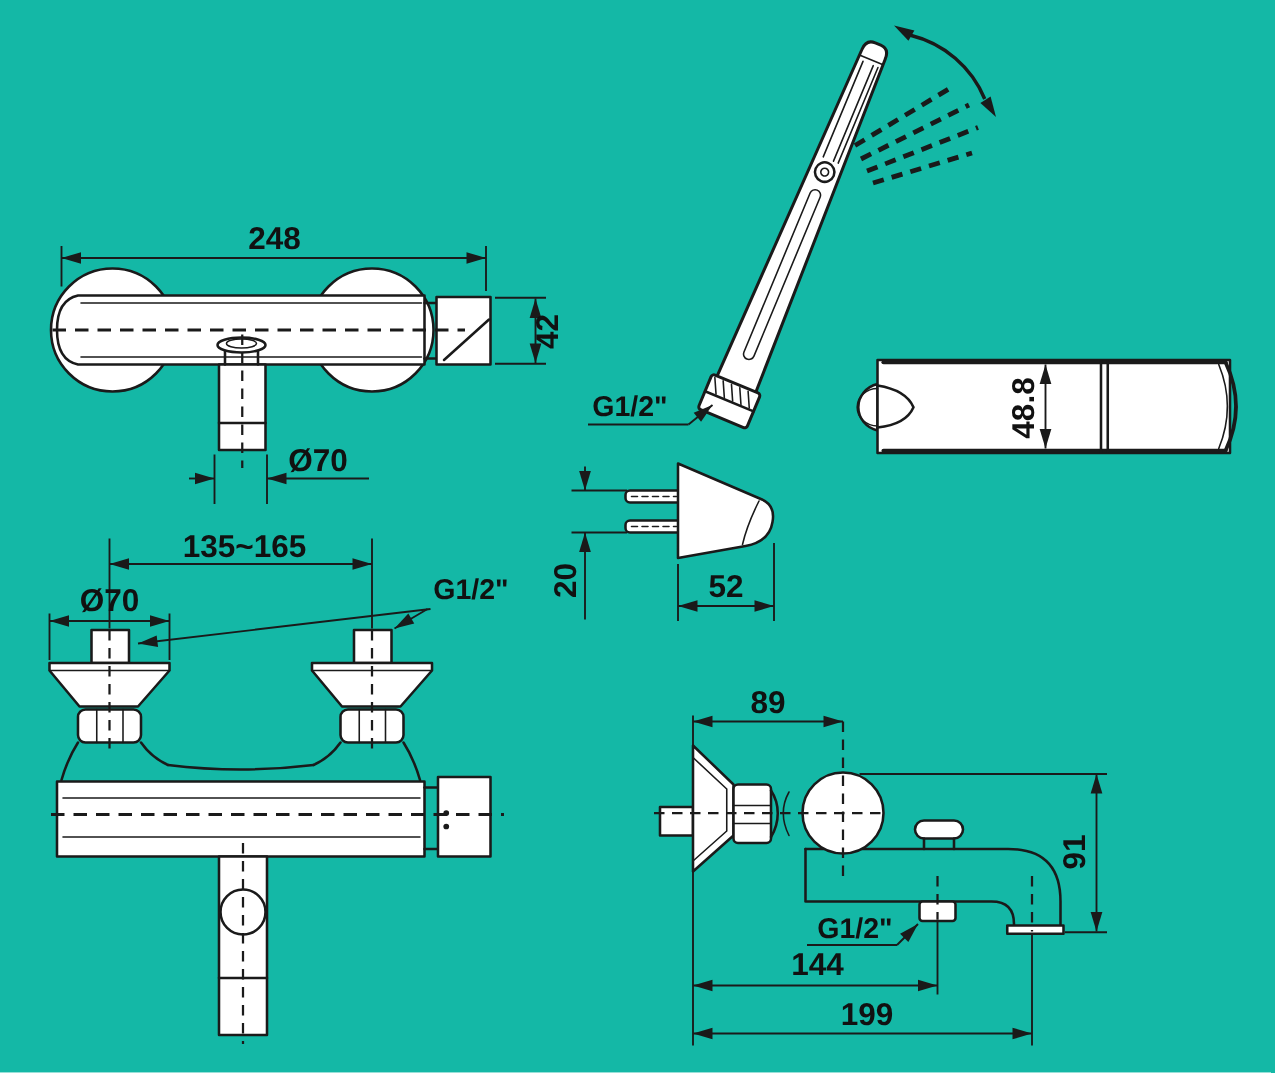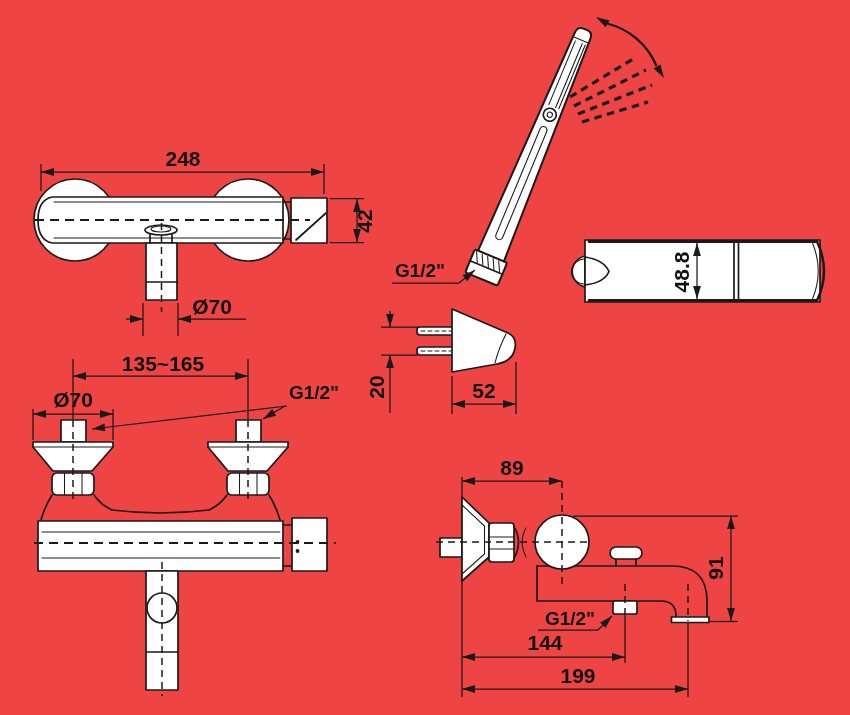--- a/index.html
+++ b/index.html
@@ -1,16 +1,16 @@
 <!DOCTYPE html>
 <html><head>
 <meta charset="utf-8">
 <style>
   html,body{margin:0;padding:0;background:#fff;}
-  .stage{width:850px;height:715px;background:#ef4444;position:relative;overflow:hidden;}
+  .stage{width:850px;height:715px;background:#14b8a6;position:relative;overflow:hidden;}
   svg{display:block;}
   
   .ol{fill:#ffffff;stroke:#1a1a1a;stroke-width:1.7;stroke-linejoin:round;}
   .ol2{fill:#ffffff;stroke:#1a1a1a;stroke-width:2;stroke-linejoin:round;}
   .ln{fill:none;stroke:#1a1a1a;stroke-width:1.7;stroke-linecap:round;stroke-linejoin:round;}
   .lnb{fill:none;stroke:#1a1a1a;stroke-width:2.8;stroke-linecap:round;}
   .tn{fill:none;stroke:#1a1a1a;stroke-width:1.05;stroke-linecap:round;}
   
   .dim{fill:none;stroke:#1a1a1a;stroke-width:1.25;}
   

